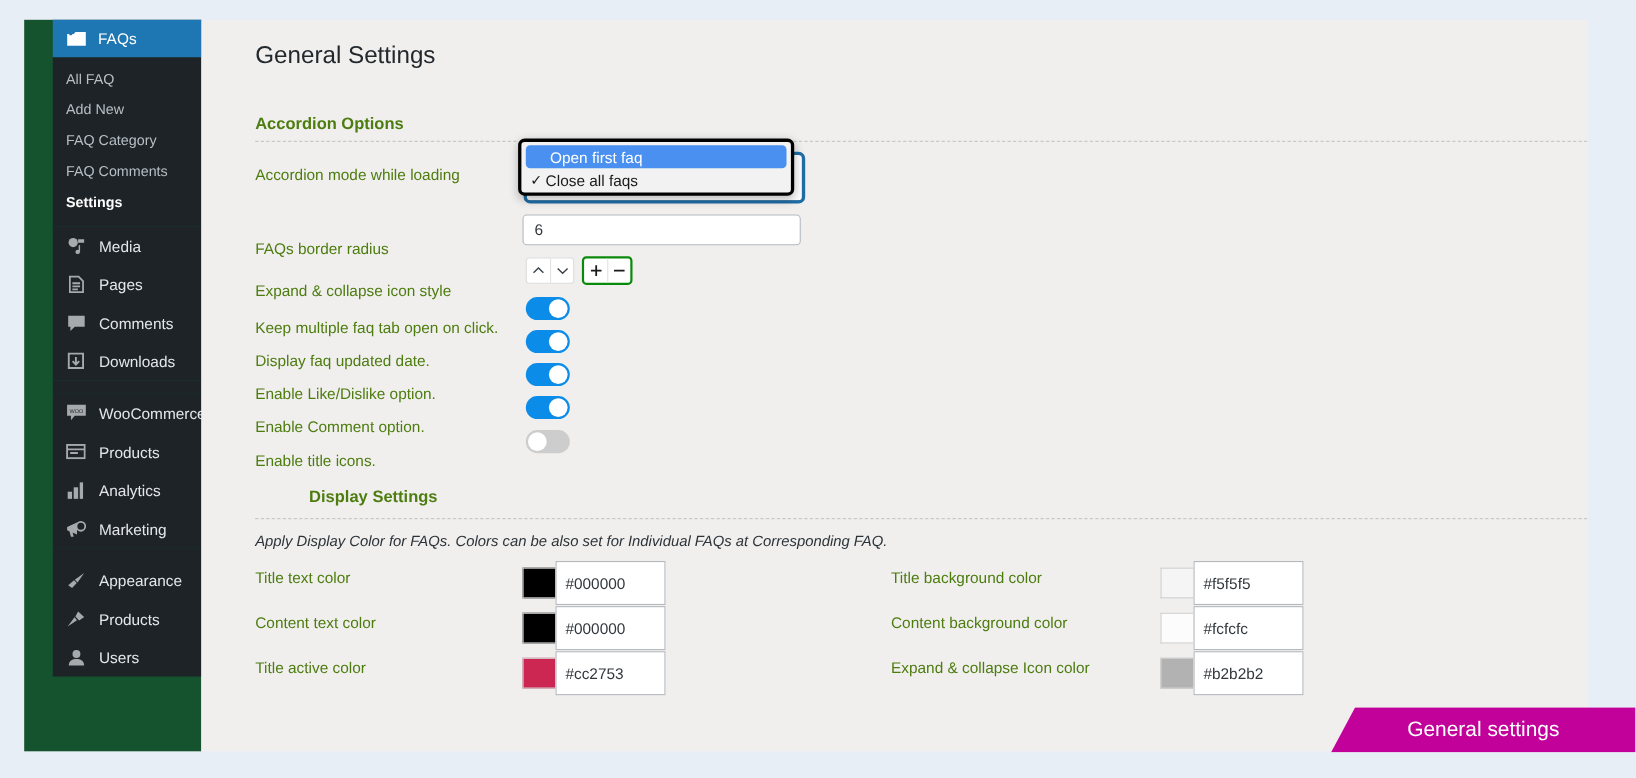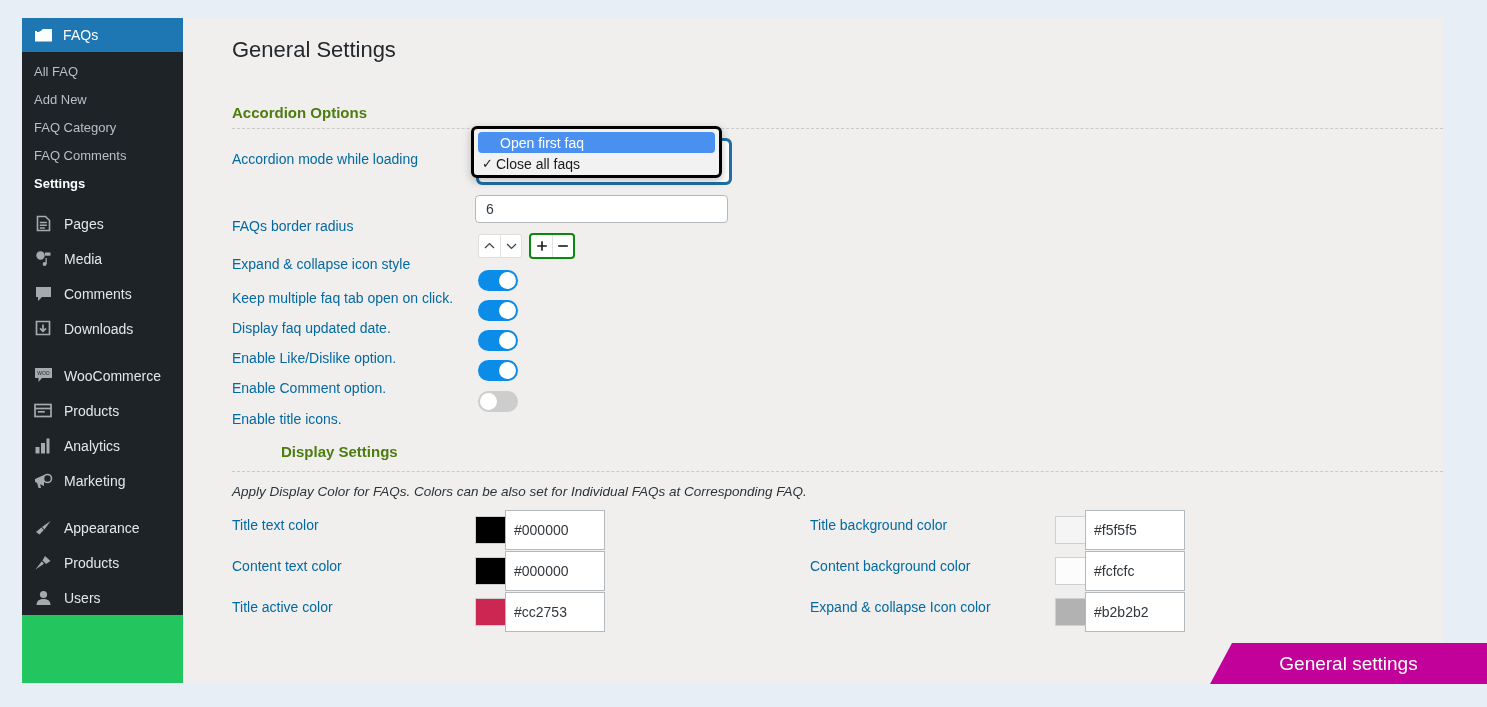--- a/index.html
+++ b/index.html
@@ -9,21 +9,22 @@
     background: #e8eef5;
     font-family: "Liberation Sans", sans-serif;
     overflow: hidden;
   }
   #root { position: relative; width: 1487px; height: 707px; }
 
   
   #sidebar {
     position: absolute; left: 22px; top: 18px;
     width: 161px; height: 665px;
-    background: #22c55e;
+    background: #14532d;
+    padding-left: 26px;
   }
   .faq-header {
     position: relative;
     height: 34px;
     background: #1e76b3;
     display: flex; align-items: center;
     padding-left: 12px;
     color: #fff;
     font-size: 14px;
   }
@@ -87,21 +88,21 @@
   .desc {
     font-style: italic; font-size: 13.5px; color: #2c3338;
     margin: 20px 0 0 49px;
   }
 
   .row {
     position: absolute;
     display: flex; align-items: center;
   }
   .row-label {
-    font-size: 14px; color: #0369a1;
+    font-size: 14px; color: #4d7c0f;
     white-space: nowrap;
   }
 
   
   .sel-box {
     position:absolute;
     left: 295px; top: 122px;
     width: 252px; height: 43px;
     background: #fff;
     border: 1px solid #999;
@@ -227,37 +228,37 @@
       <a class="sub-item">All FAQ</a>
       <a class="sub-item">Add New</a>
       <a class="sub-item">FAQ Category</a>
       <a class="sub-item">FAQ Comments</a>
       <a class="sub-item active">Settings</a>
     </div>
 
     <div class="menu-group">
       <div class="menu-item">
         <span class="ico">
-          <svg width="15" height="17" viewBox="0 0 15 17" fill="none" stroke="#a7aaad" stroke-width="1.6">
-            <path d="M1.5 1.5 h8 l4 4 v10 h-12z"></path>
-              <path d="M3.8 7.5 h7M3.8 10.3 h7M3.8 13 h5"></path>
-          </svg>
-        </span>
-        <span>Pages</span>
-      </div>
-      <div class="menu-item">
-        <span class="ico">
           <svg width="17" height="17" viewBox="0 0 17 17" fill="#a7aaad">
             <circle cx="5.5" cy="5.5" r="4.2"></circle>
             <path d="M10 2.5 h5.5 v3.2 h-5.5z"></path>
             <path d="M10.5 8 h1.3 v6 h-1.3z"></path>
               <circle cx="9.6" cy="14" r="2"></circle>
           </svg>
         </span>
         <span>Media</span>
+      </div>
+      <div class="menu-item">
+        <span class="ico">
+          <svg width="15" height="17" viewBox="0 0 15 17" fill="none" stroke="#a7aaad" stroke-width="1.6">
+            <path d="M1.5 1.5 h8 l4 4 v10 h-12z"></path>
+              <path d="M3.8 7.5 h7M3.8 10.3 h7M3.8 13 h5"></path>
+          </svg>
+        </span>
+        <span>Pages</span>
       </div>
       <div class="menu-item">
         <span class="ico">
           <svg width="17" height="16" viewBox="0 0 17 16" fill="#a7aaad">
             <path d="M1 1 h15 v10 h-9 l-4 4 v-4 h-2z"></path>
           </svg>
         </span>
         <span>Comments</span>
       </div>
       <div class="menu-item">

